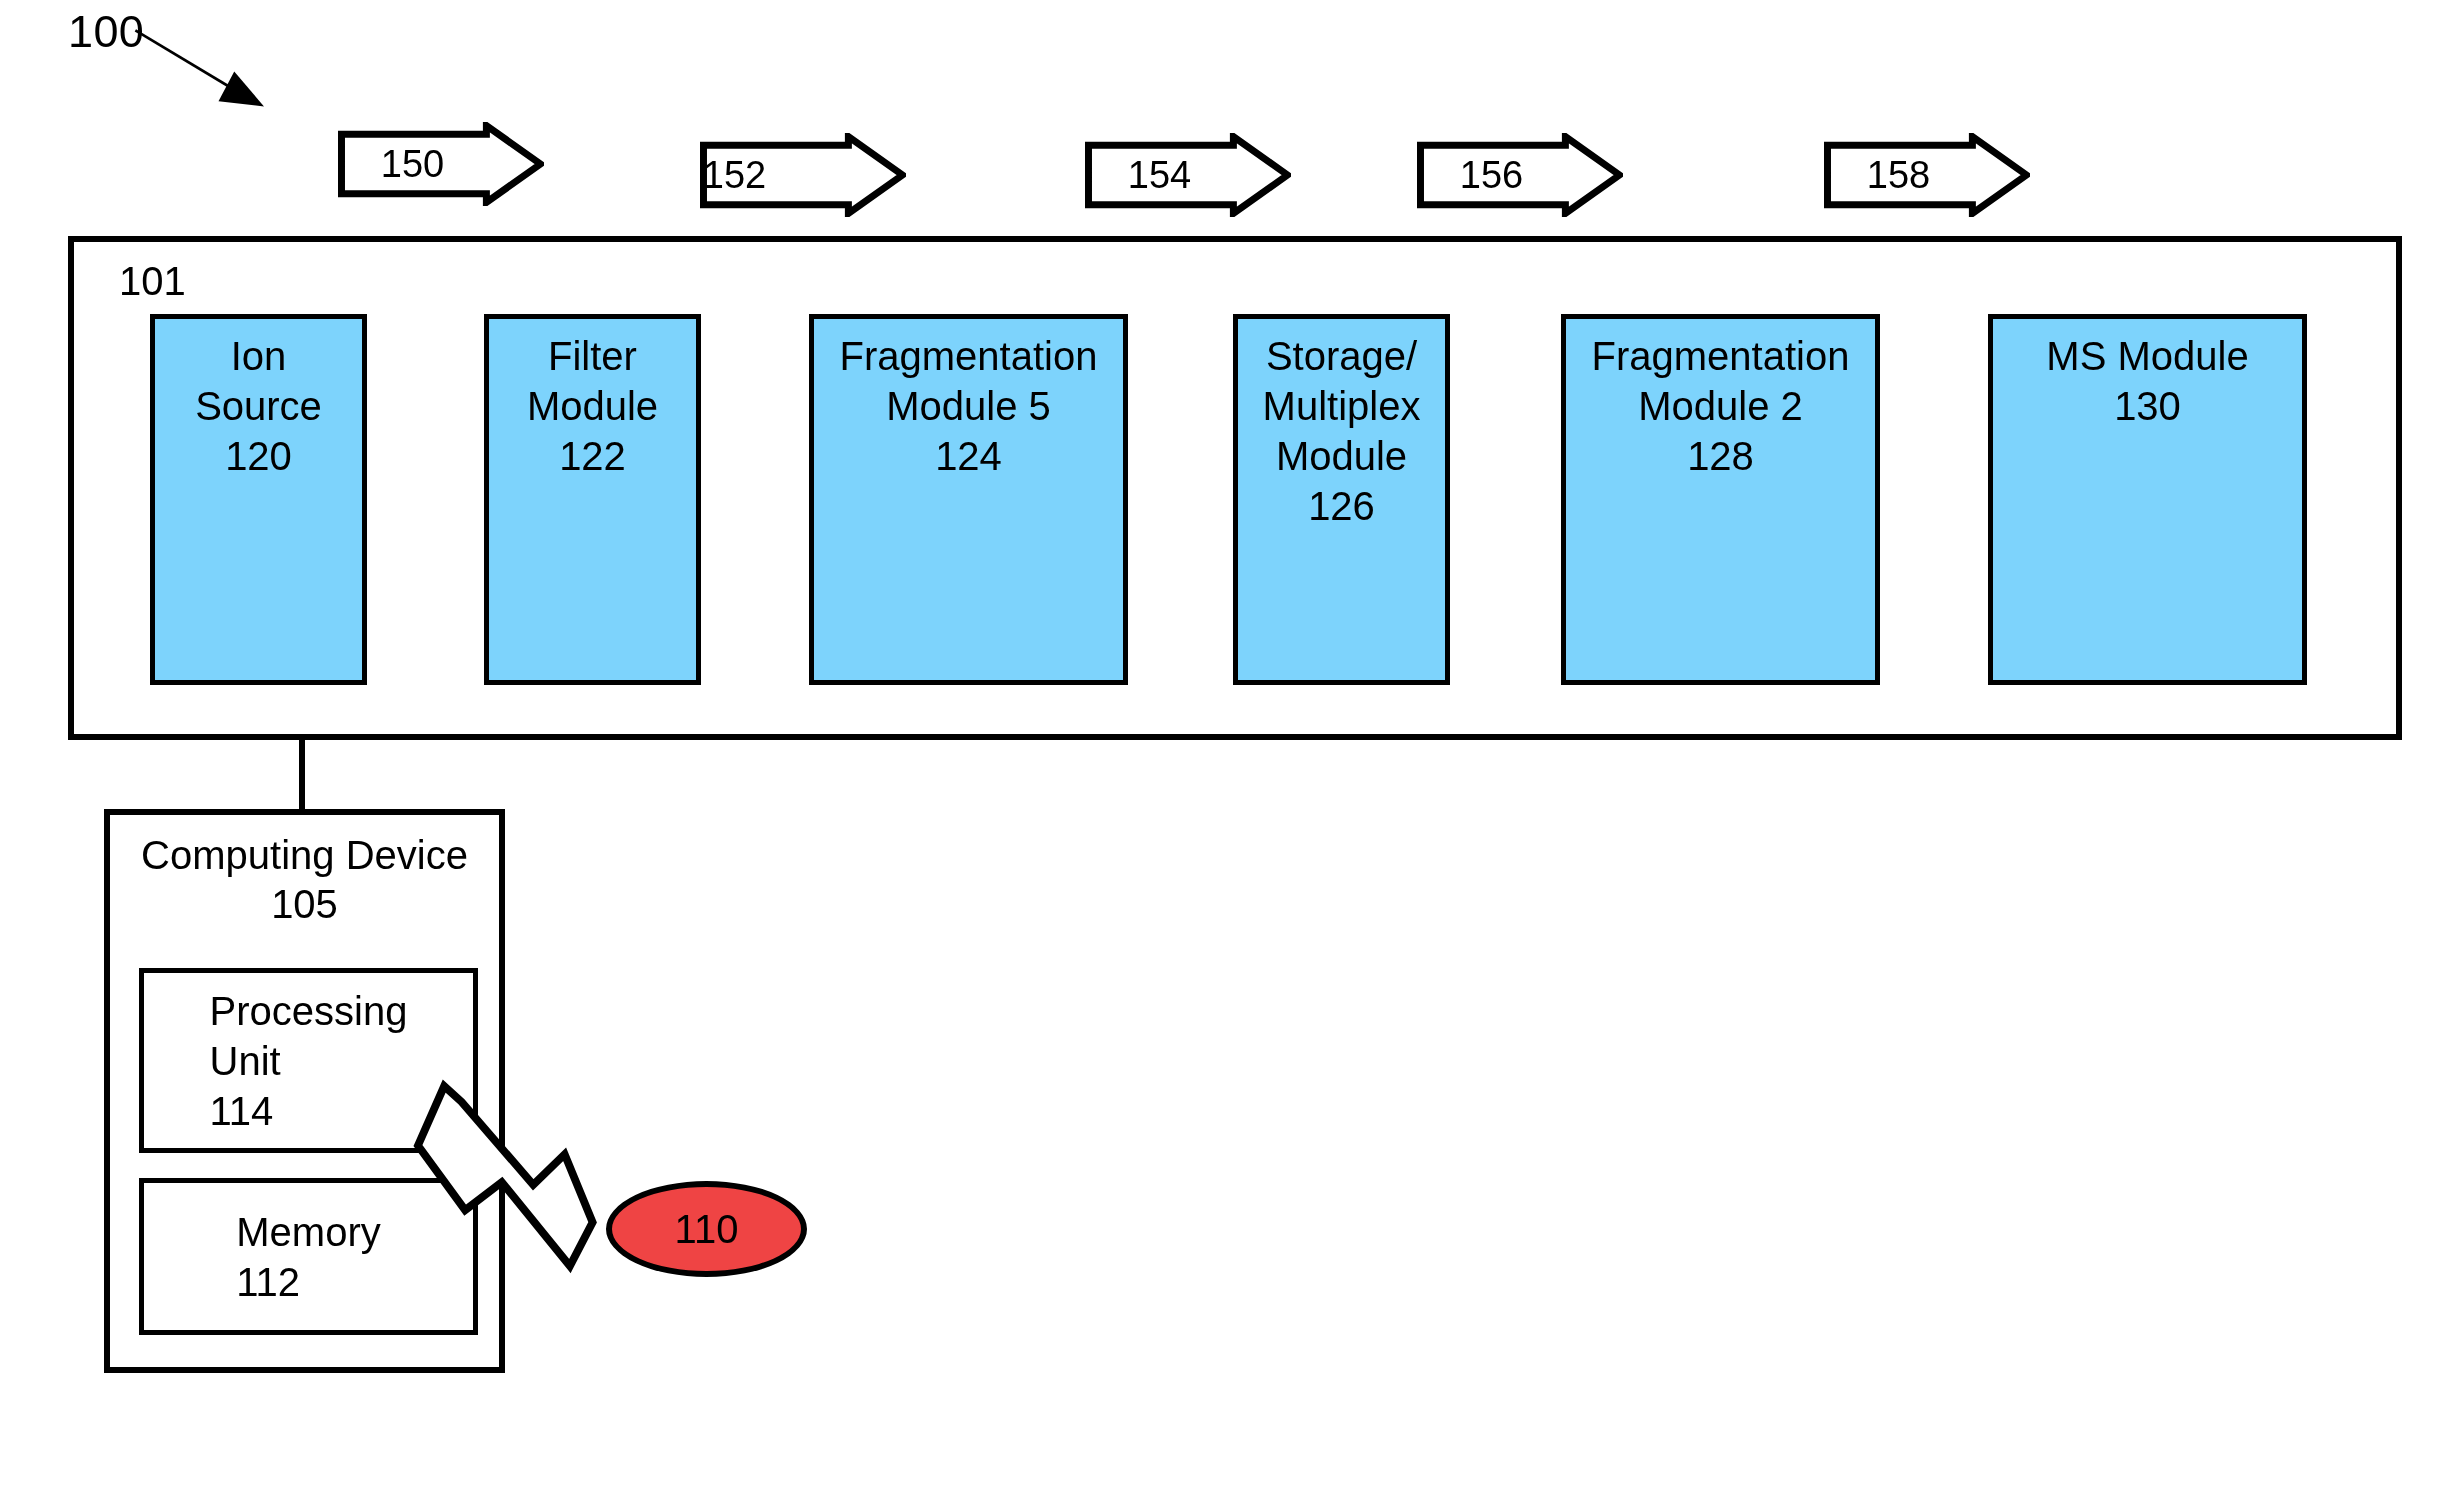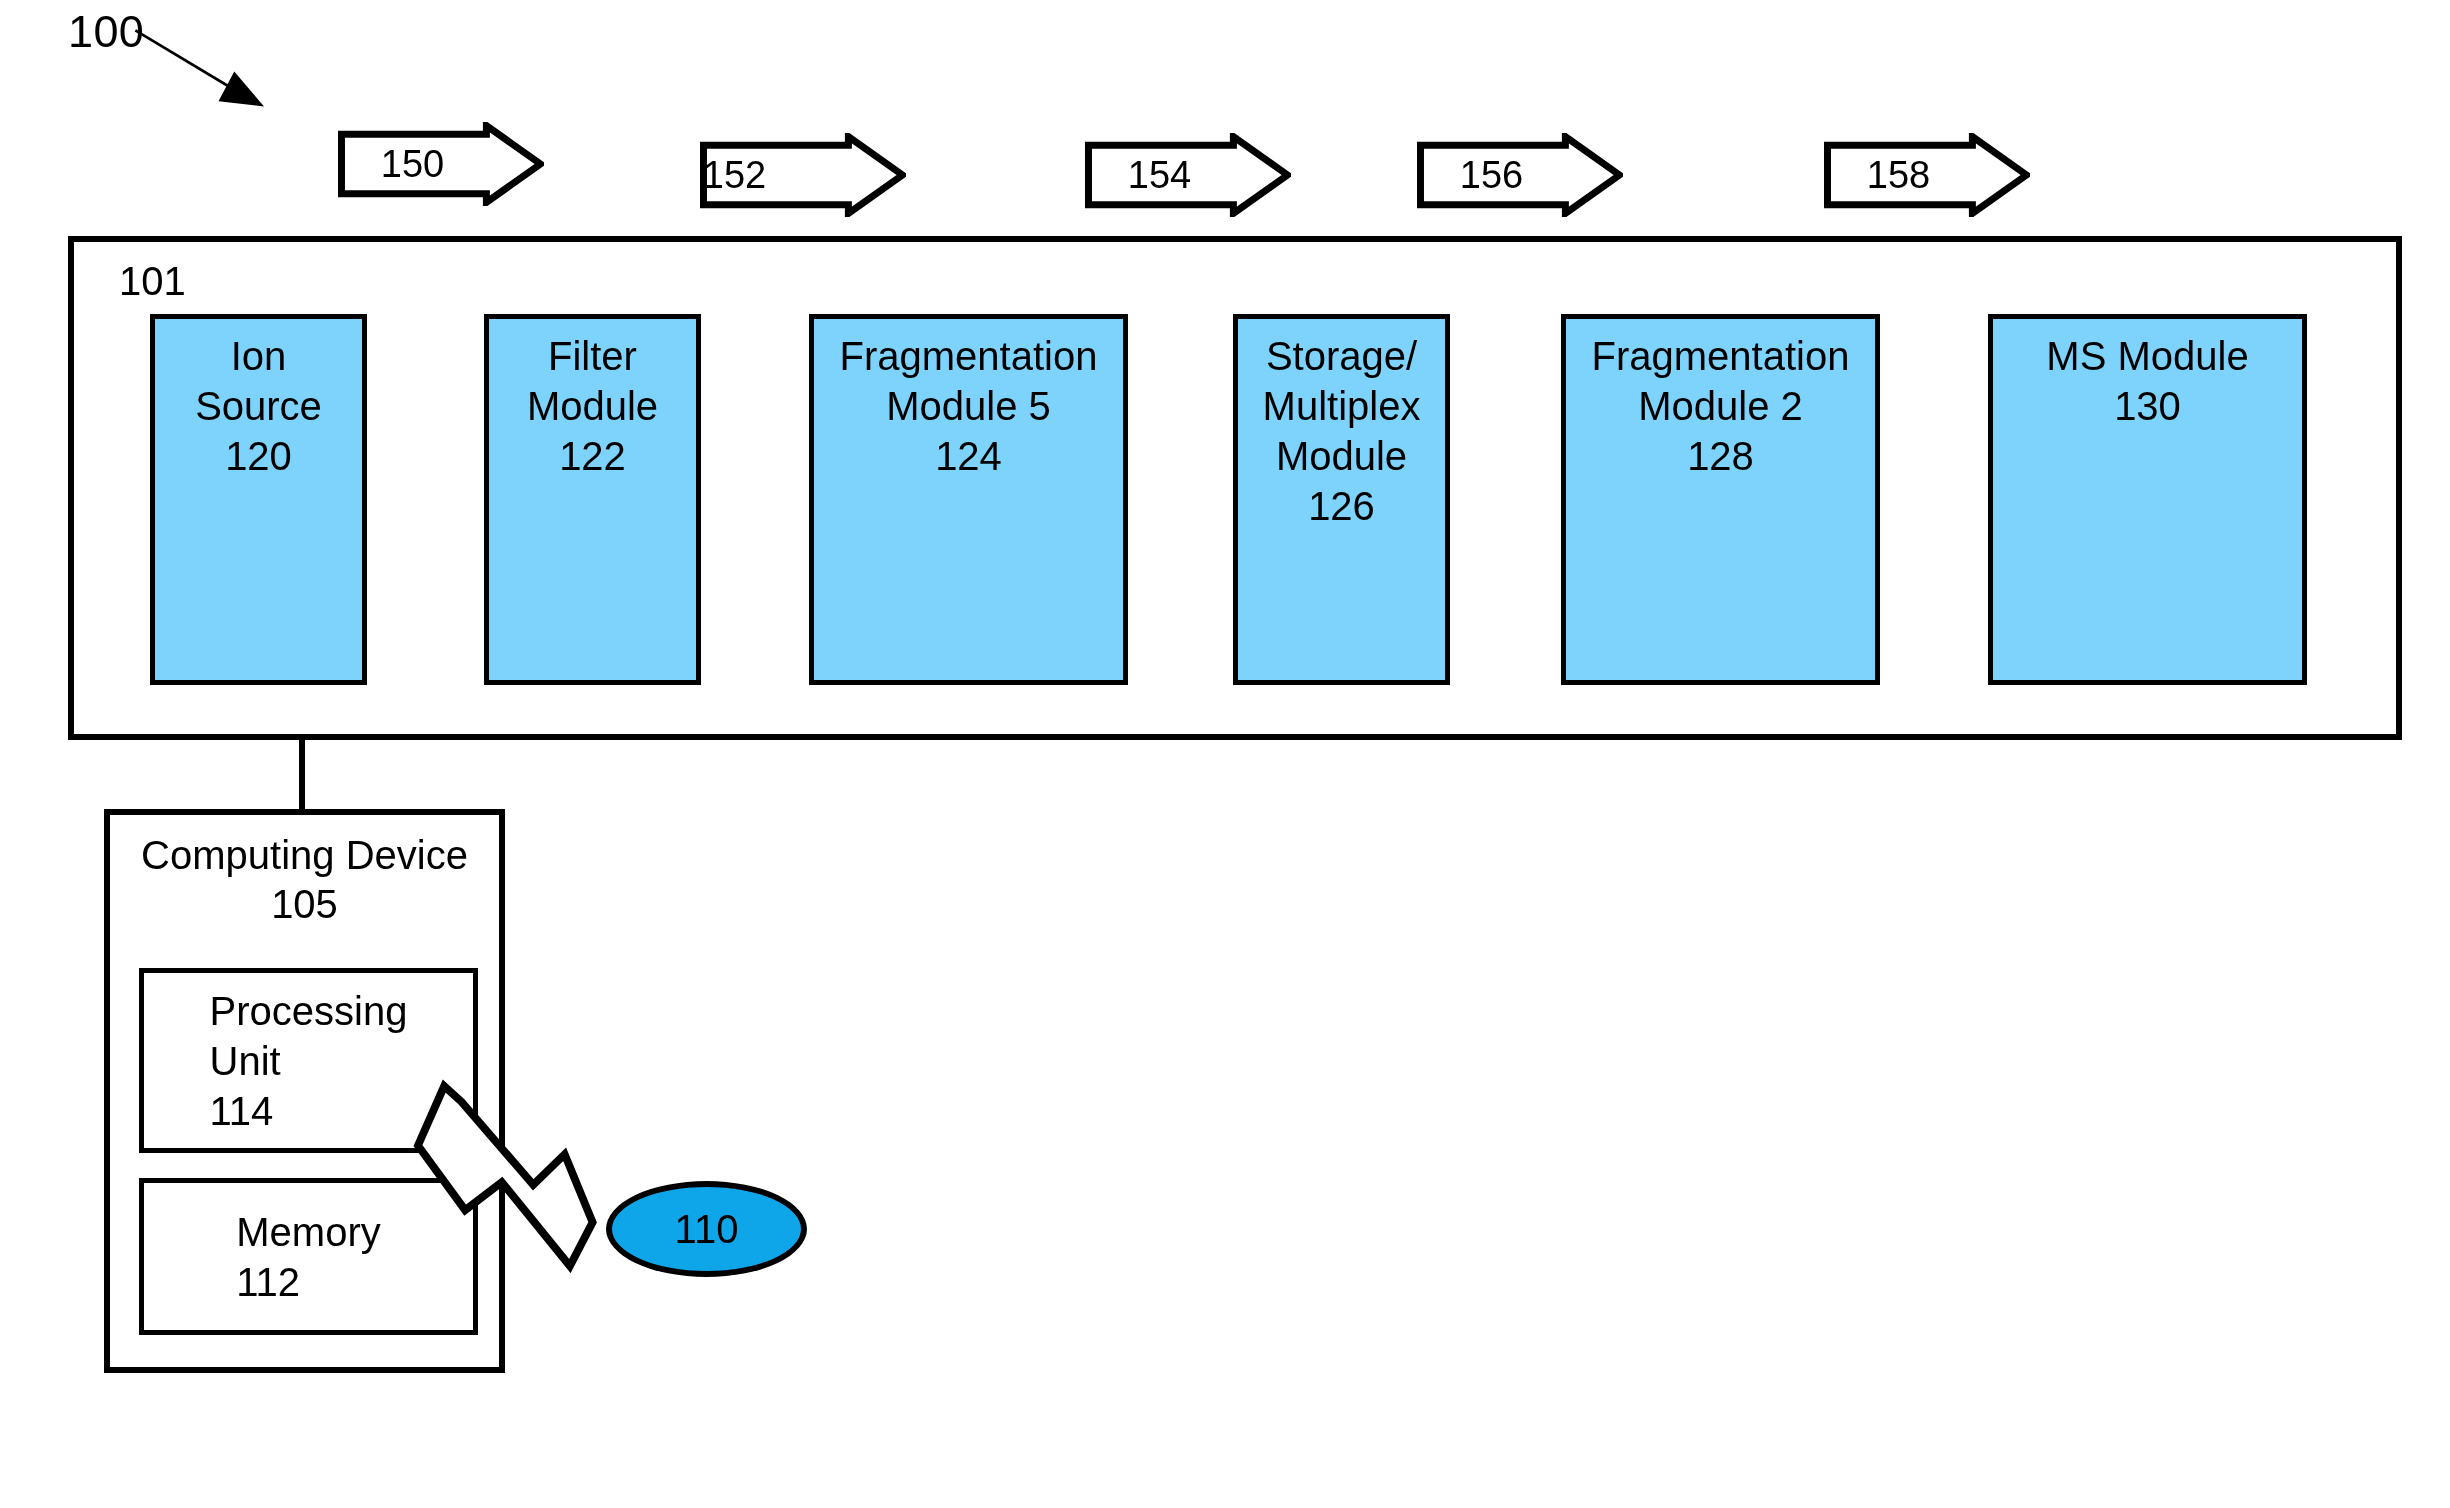--- a/index.html
+++ b/index.html
@@ -166,21 +166,21 @@
   
   #ellipse-110 {
     position: absolute;
     left: 606px;
     top: 1181px;
     width: 201px;
     height: 96px;
     border: 6.1px solid #000;
     border-radius: 50%;
     box-sizing: border-box;
-    background: #0ea5e9;
+    background: #ef4444;
     display: flex;
     align-items: center;
     justify-content: center;
   }
   #ellipse-110-label {
     font-size: 40px;
     line-height: 1;
   }
 </style>
 </head>

